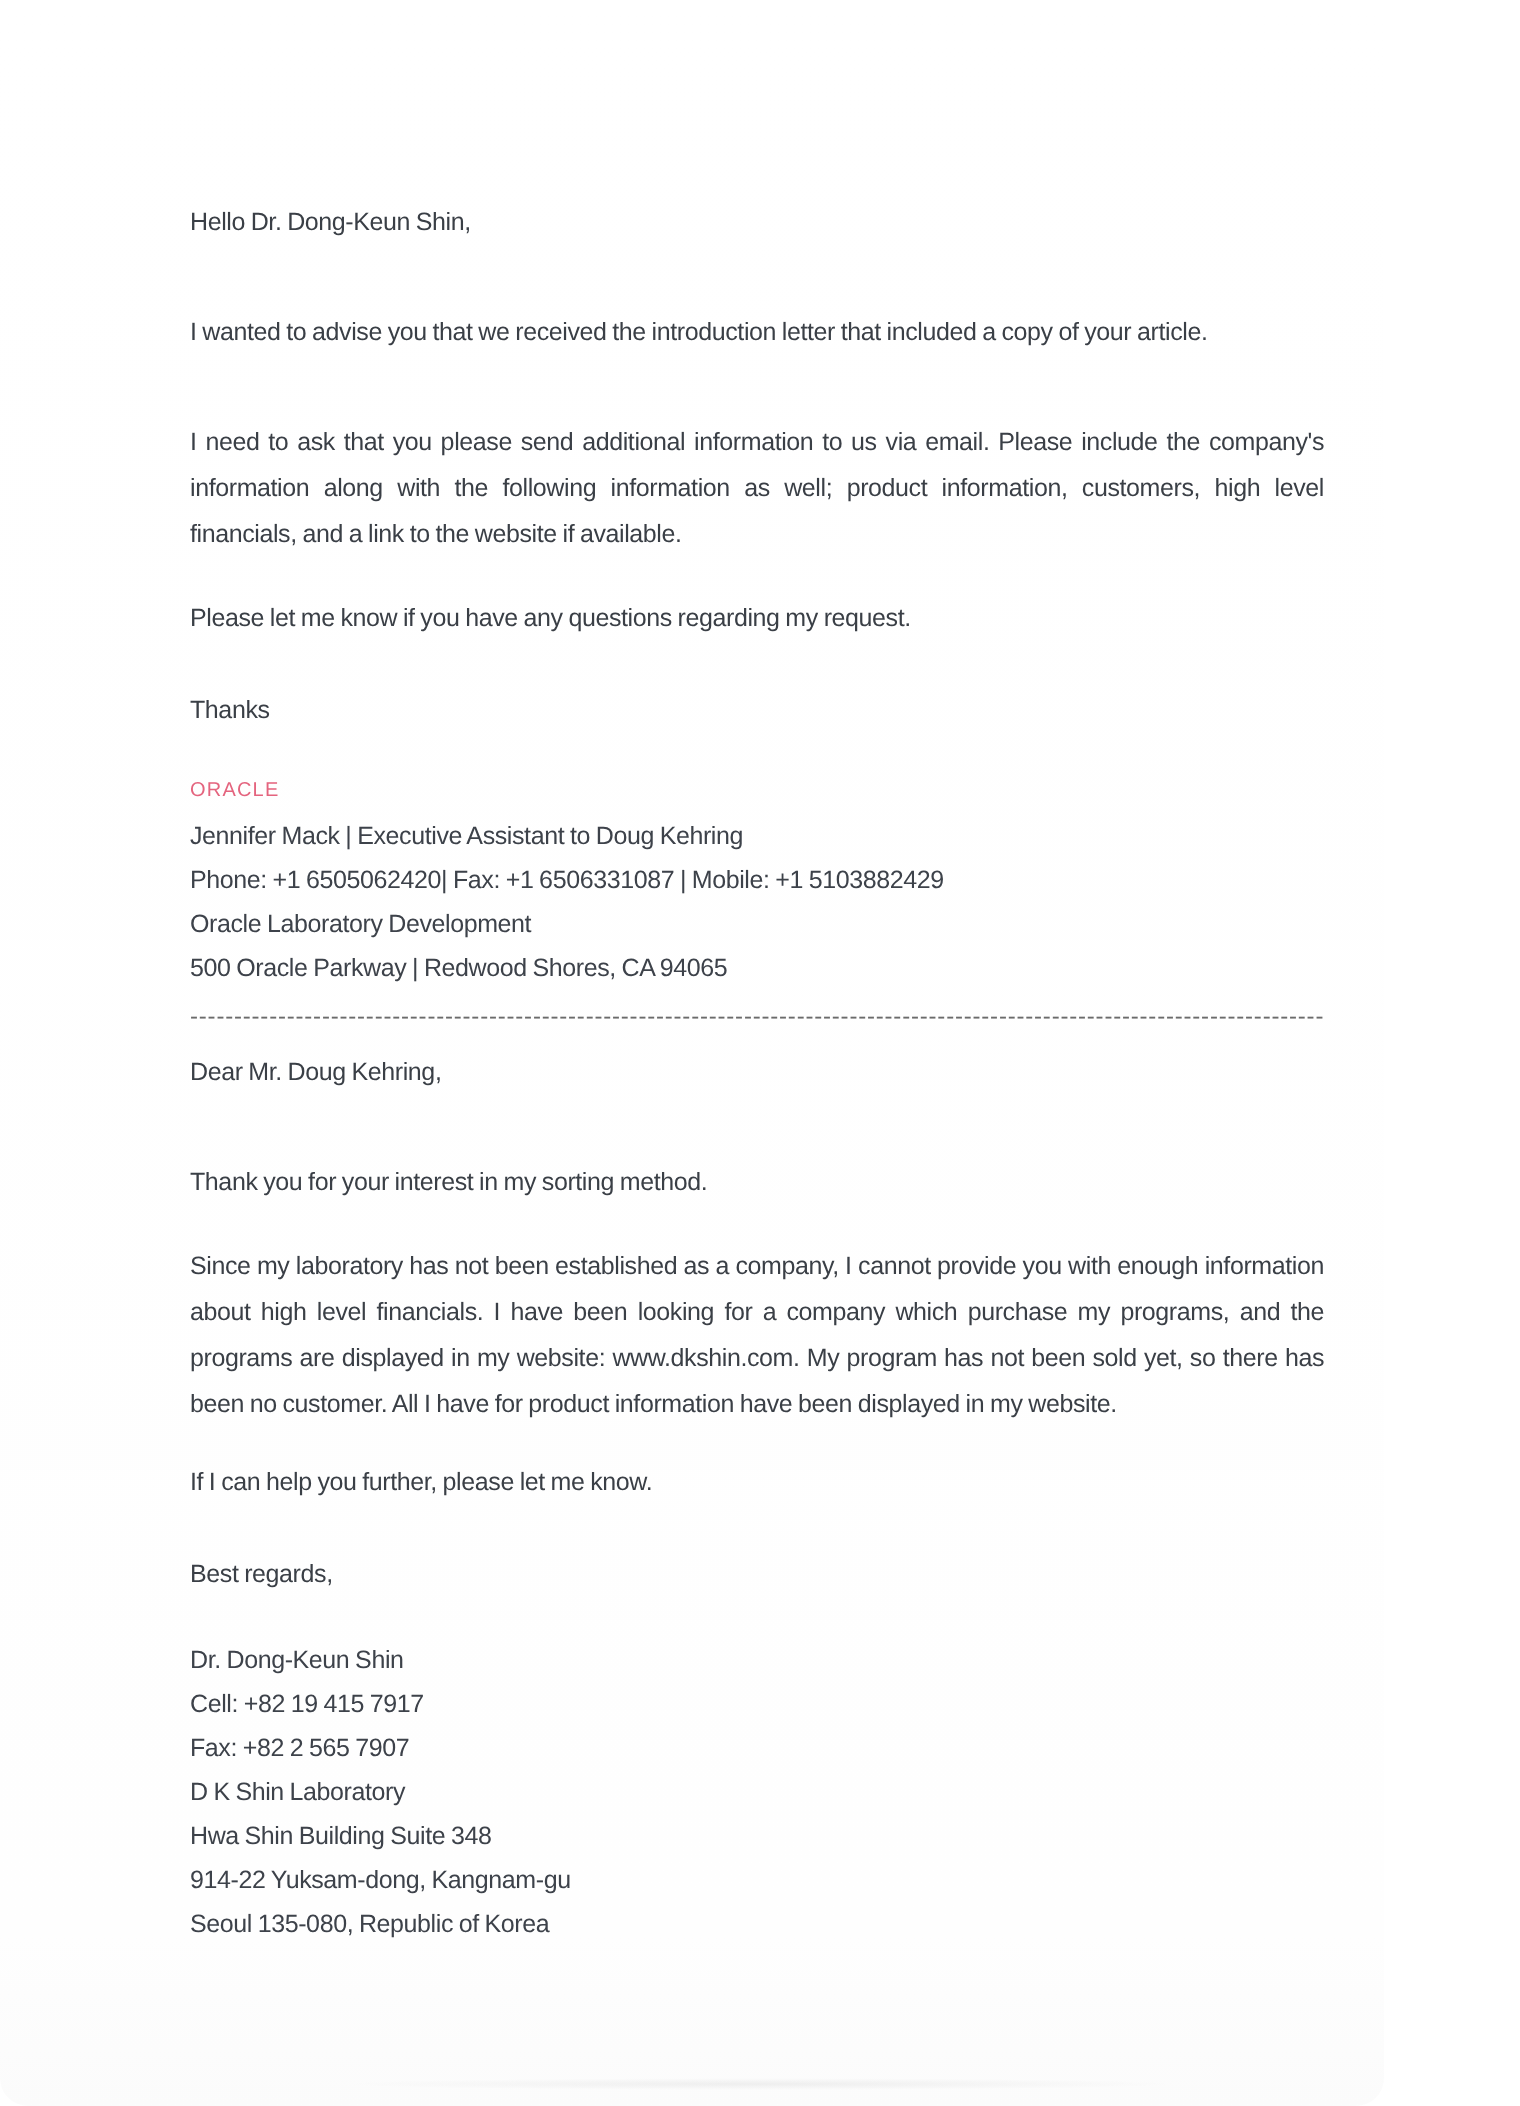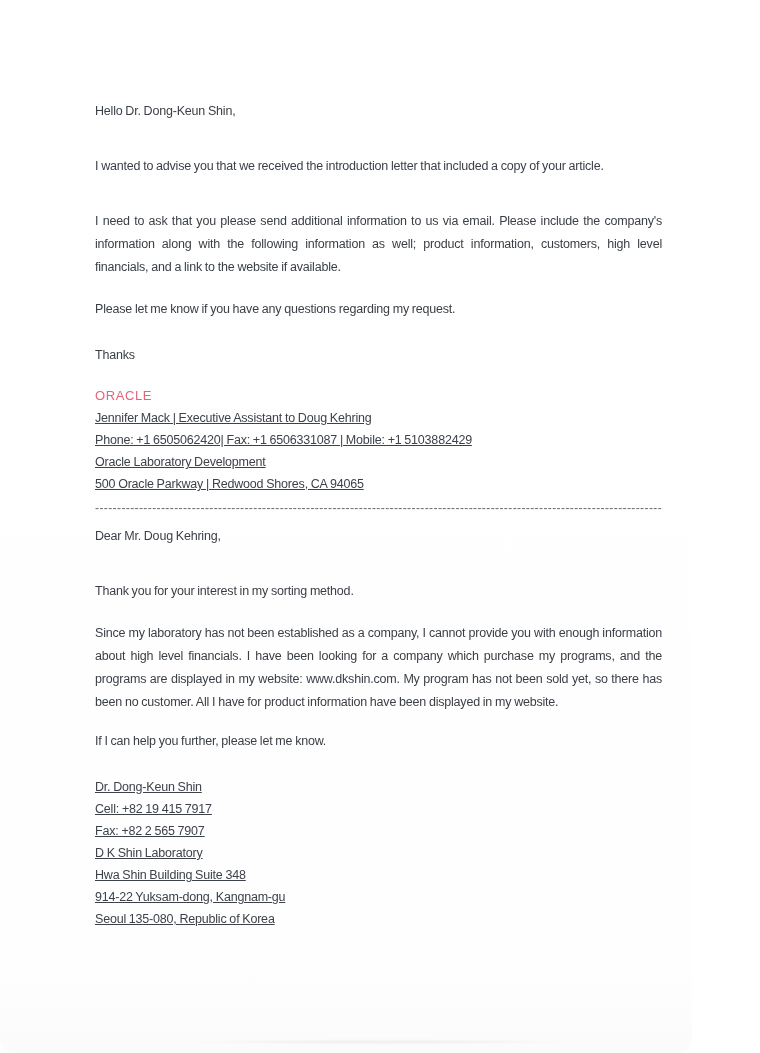--- a/index.html
+++ b/index.html
@@ -41,38 +41,38 @@
   .mb23 { margin-bottom: 23px; }
   .mb20 { margin-bottom: 20px; }
   .mb19 { margin-bottom: 19px; margin-top: 32px; }
   .mb18 { margin-bottom: 18px; }
   .mb16 { margin-bottom: 16px; }
 
   .oracle-logo {
     color: #e4647e;
     line-height: 22px;
     letter-spacing: 0.6px;
-    font-size: 13px;
+    font-size: 10px;
   }
   .sig-line { line-height: 22px; white-space: nowrap; }
 
   .separator {
     color: #6b6b6b;
     font-size: 12px;
     line-height: 14px;
     letter-spacing: 0.4px;
     white-space: nowrap;
     overflow: hidden;
     width: 567px;
     height: 14px;
     margin-top: 6px;
     margin-bottom: 10px;
   }
 
-  .sig-block .sig-line { color: #3d424a; text-decoration: underline; }
+  .sig-block .sig-line { color: #3d424a; }
 
   
   .scan-smudge {
     position: absolute;
     left: 170px;
     bottom: 8px;
     width: 420px;
     height: 6px;
     background: radial-gradient(ellipse at center, rgba(120,120,120,0.10), rgba(120,120,120,0) 70%);
     pointer-events: none;
@@ -97,20 +97,21 @@
       <p class="sig-line">Oracle Laboratory Development</p>
       <p class="sig-line">500 Oracle Parkway | Redwood Shores, CA 94065</p>
     </div>
 
     <div class="separator">------------------------------------------------------------------------------------------------------------------------------------------------------</div>
 
     <p class="one-line mb16">Dear Mr. Doug Kehring,</p>
     <p class="one-line mb19">Thank you for your interest in my sorting method.</p>
     <p class="justify mb16">Since my laboratory has not been established as a company, I cannot provide you with enough information about high level financials. I have been looking for a company which purchase my programs, and the programs are displayed in my website: www.dkshin.com. My program has not been sold yet, so there has been no customer. All I have for product information have been displayed in my website.</p>
     <p class="one-line mb23">If I can help you further, please let me know.</p>
+    <p class="one-line mb20">Best regards,</p>
 
     <div class="sig-block">
       <p class="sig-line">Dr. Dong-Keun Shin</p>
       <p class="sig-line">Cell: +82 19 415 7917</p>
       <p class="sig-line">Fax: +82 2 565 7907</p>
       <p class="sig-line">D K Shin Laboratory</p>
       <p class="sig-line">Hwa Shin Building Suite 348</p>
       <p class="sig-line">914-22 Yuksam-dong, Kangnam-gu</p>
       <p class="sig-line">Seoul 135-080, Republic of Korea</p>
     </div>

